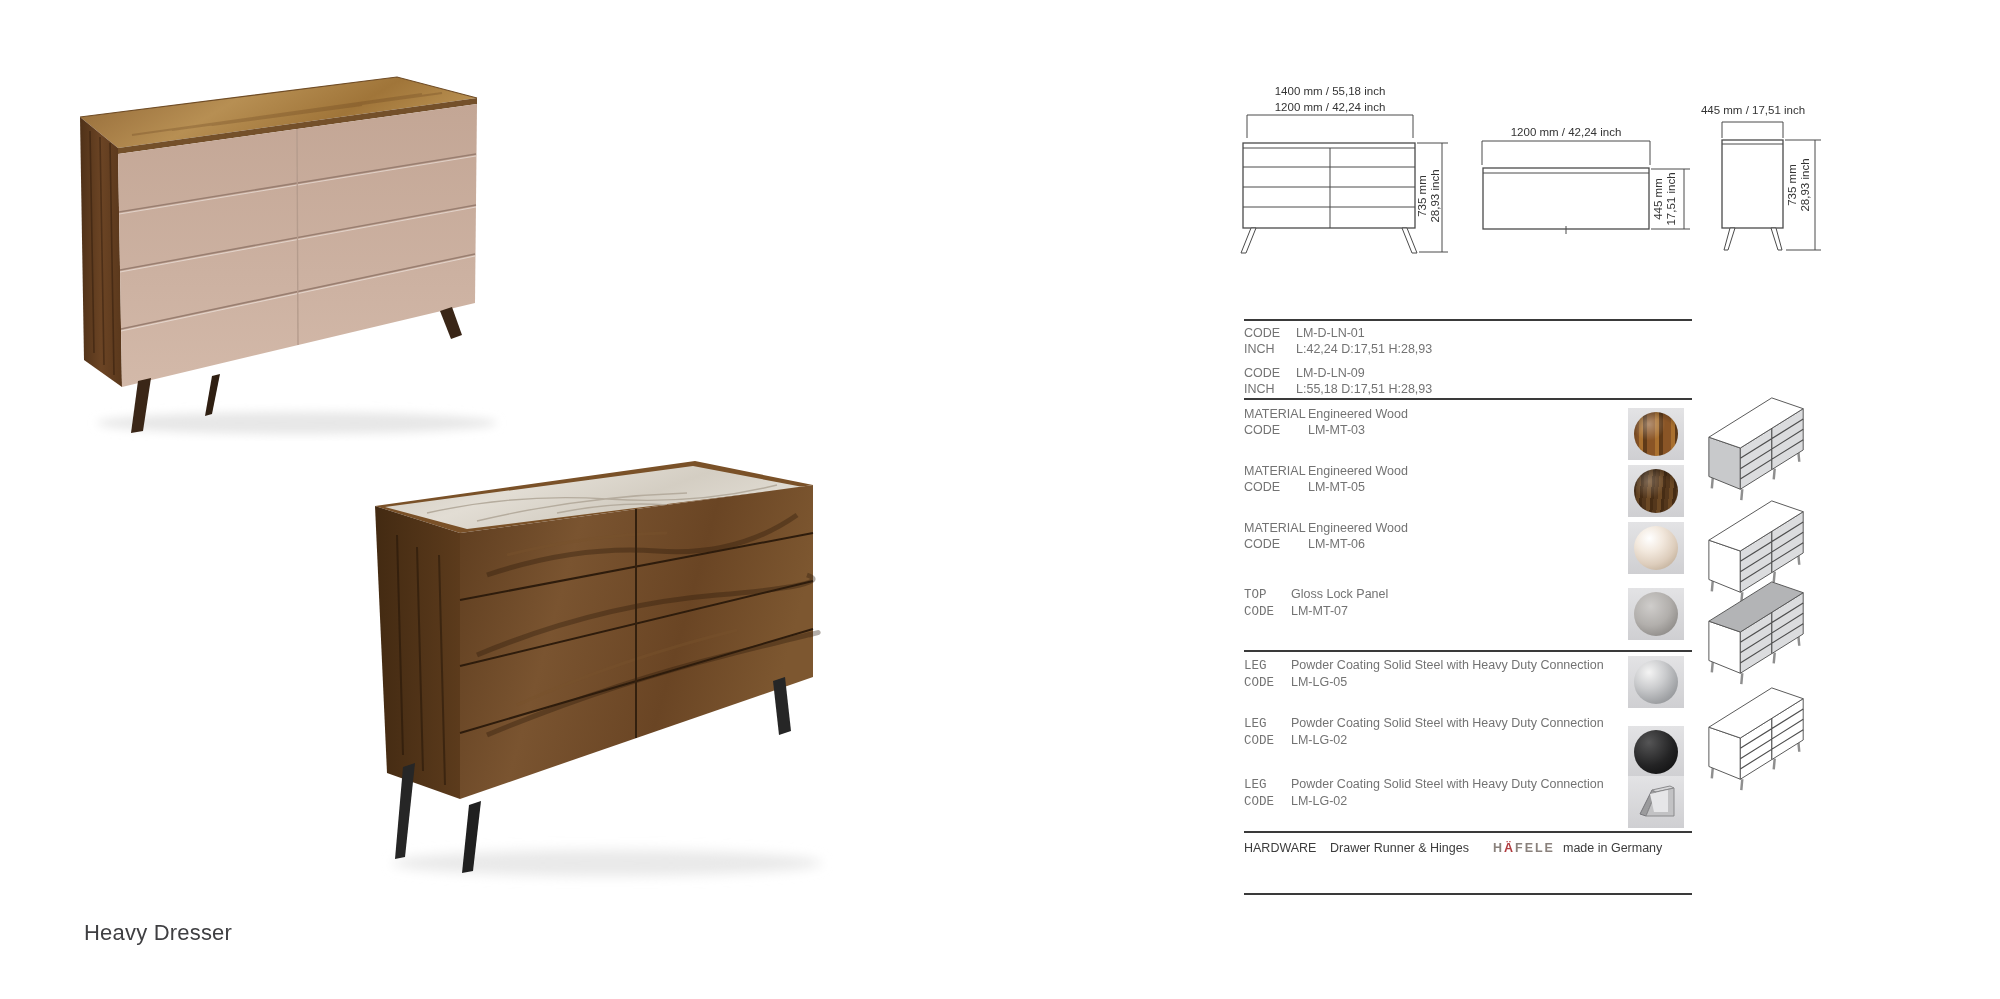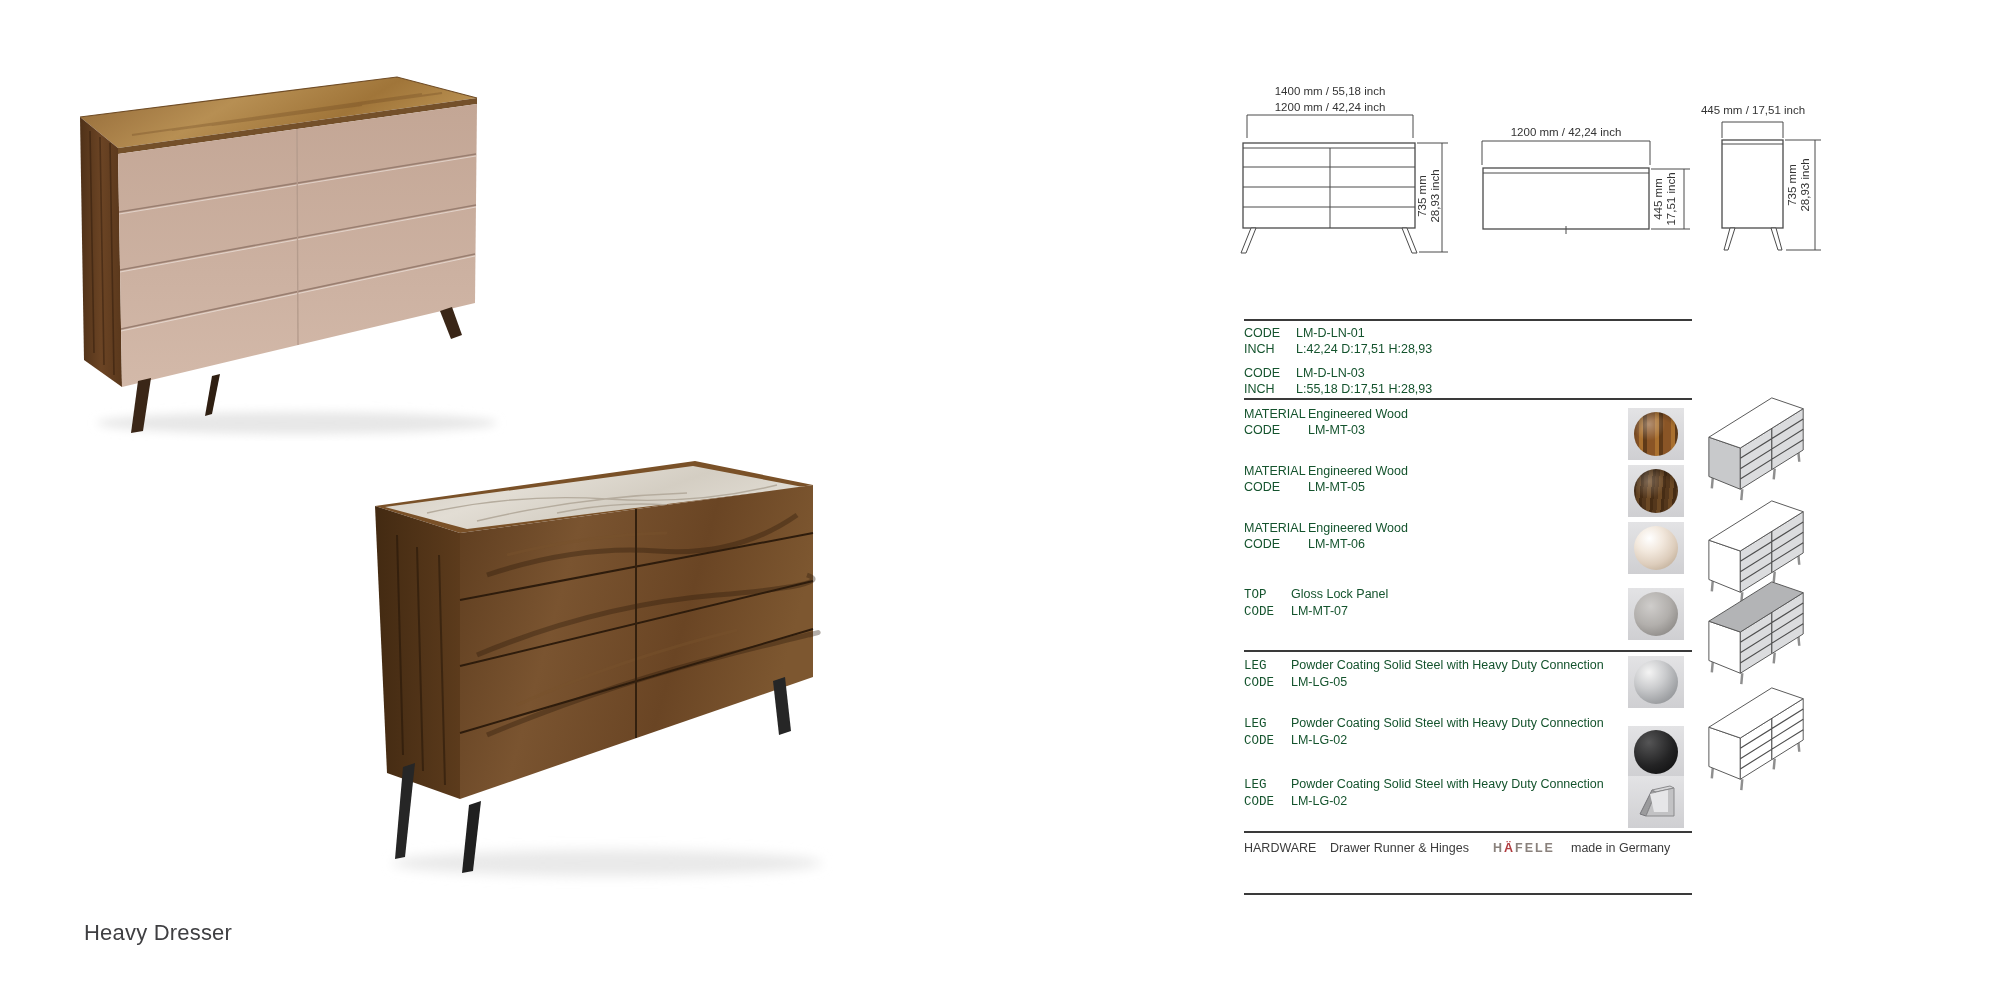--- a/index.html
+++ b/index.html
@@ -16,21 +16,21 @@
 
   
   #tech-drawings{left:1230px;top:78px;width:620px;height:192px;}
   #tech-drawings text{font-family:"Liberation Sans",sans-serif;font-size:11.5px;fill:#333;}
   #tech-drawings .ln{stroke:#4b4b4b;stroke-width:1;fill:none;}
   #tech-drawings .box{stroke:#4b4b4b;stroke-width:1.3;fill:#fff;}
   #tech-drawings .leg{fill:#fff;stroke:#4b4b4b;stroke-width:1;}
 
   
   .rule{left:1244px;width:448px;height:2px;background:#3a3a3a;}
-  .spec-row{left:1244px;width:446px;font-size:12.5px;line-height:15.5px;color:#14532d;}
+  .spec-row{left:1244px;width:446px;font-size:12.5px;line-height:15.5px;color:#737373;}
   .lbl{display:inline-block;width:64px;}
   .lbl-s{display:inline-block;width:47px;font-family:Liberation Mono, monospace;}
   .lbl-c{display:inline-block;width:52px;}
   .sw{
     position:absolute;left:384px;top:1px;width:56px;height:52px;
     background:linear-gradient(180deg,#e3e3e5,#cfcfd2);
     display:flex;align-items:center;justify-content:center;
   }
   .ball{width:44px;height:44px;border-radius:50%;}
   .ball-wood-stripe{
@@ -56,21 +56,21 @@
   }
   .ball-black{
     background:radial-gradient(circle at 34% 28%,#555556,#232324 55%,#0e0e0f 92%);
   }
 
   
   #hardware-row{left:1244px;top:841px;width:446px;font-size:12.5px;color:#3c3c3c;}
   #hardware-row .hw-lbl{display:inline-block;width:86px;}
   .brand{font-weight:bold;letter-spacing:2px;color:#8a817c;margin-left:12px;padding-left:12px;}
   .brand .a-red{color:#b03a3e;}
-  .hw-suffix{margin-left:16px;}
+  .hw-suffix{margin-left:8px;}
 
   
   .iso{left:1700px;width:116px;height:112px;}
   .iso svg{width:116px;height:112px;}
   .iso .f-top,.iso .f-side,.iso .f-front{fill:#ffffff;stroke:#585858;stroke-width:1;}
   .iso .dline{stroke:#4f4f4f;stroke-width:1.2;fill:none;}
   .iso .ileg{stroke:#8f8f8f;stroke-width:2.5;fill:none;}
   .iso-v1 .f-side{fill:#c8c9cb;} .iso-v1 .f-front{fill:#dbdcde;}
   .iso-v2 .f-front{fill:#dbdcde;}
   .iso-v3 .f-top{fill:#b3b4b6;} .iso-v3 .f-front{fill:#dbdcde;}
@@ -220,21 +220,21 @@
   </g>
 </svg>
 
 <div class="abs rule" style="top:319px"></div>
 
 <div class="abs spec-row" style="top:326px">
   <div><span class="lbl-c">CODE</span><span>LM-D-LN-01</span></div>
   <div><span class="lbl-c">INCH</span><span>L:42,24 D:17,51 H:28,93</span></div>
 </div>
 <div class="abs spec-row" style="top:366px">
-  <div><span class="lbl-c">CODE</span><span>LM-D-LN-03</span></div>
+  <div><span class="lbl-c">CODE</span><span>LM-D-LN-09</span></div>
   <div><span class="lbl-c">INCH</span><span>L:55,18 D:17,51 H:28,93</span></div>
 </div>
 
 <div class="abs rule" style="top:398px"></div>
 
 <div class="abs spec-row" style="top:407px">
   <div><span class="lbl">MATERIAL</span><span>Engineered Wood</span></div>
   <div><span class="lbl">CODE</span><span>LM-MT-03</span></div>
   <div class="sw">
       <div class="ball ball-wood-stripe"></div>

